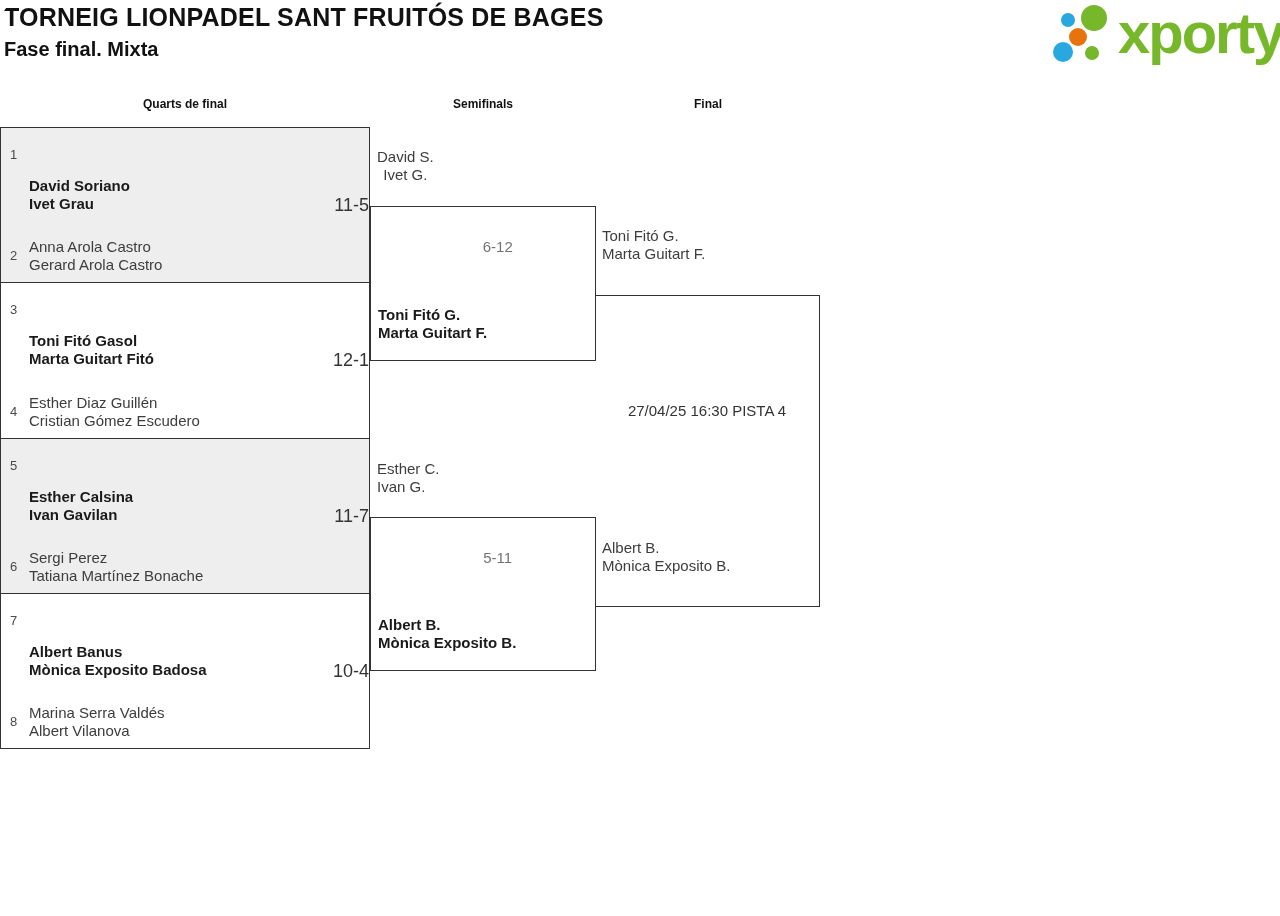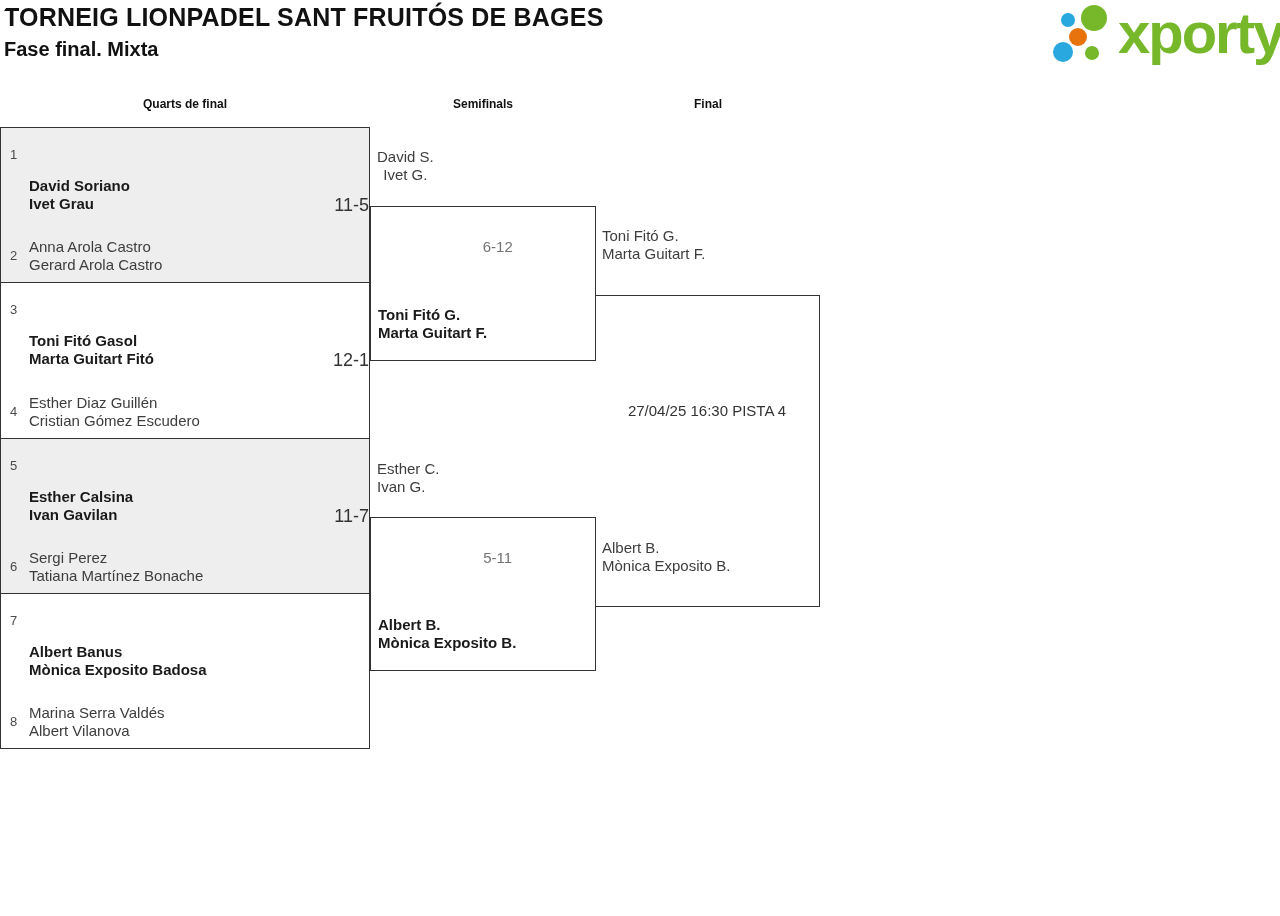--- a/index.html
+++ b/index.html
@@ -130,20 +130,21 @@
         <div>Tatiana Martínez Bonache</div>
       </div>
     </div>
 
     <div class="qf-match">
       <span class="seed seed-top">7</span>
       <div class="pair pair-top winner">
         <div>Albert Banus</div>
         <div>Mònica Exposito Badosa</div>
       </div>
+      <div class="score">10-4</div>
       <span class="seed seed-bottom">8</span>
       <div class="pair pair-bottom">
         <div>Marina Serra Valdés</div>
         <div>Albert Vilanova</div>
       </div>
     </div>
 
   </div>
 
   <div class="sf-feeder sf-feeder-1">

